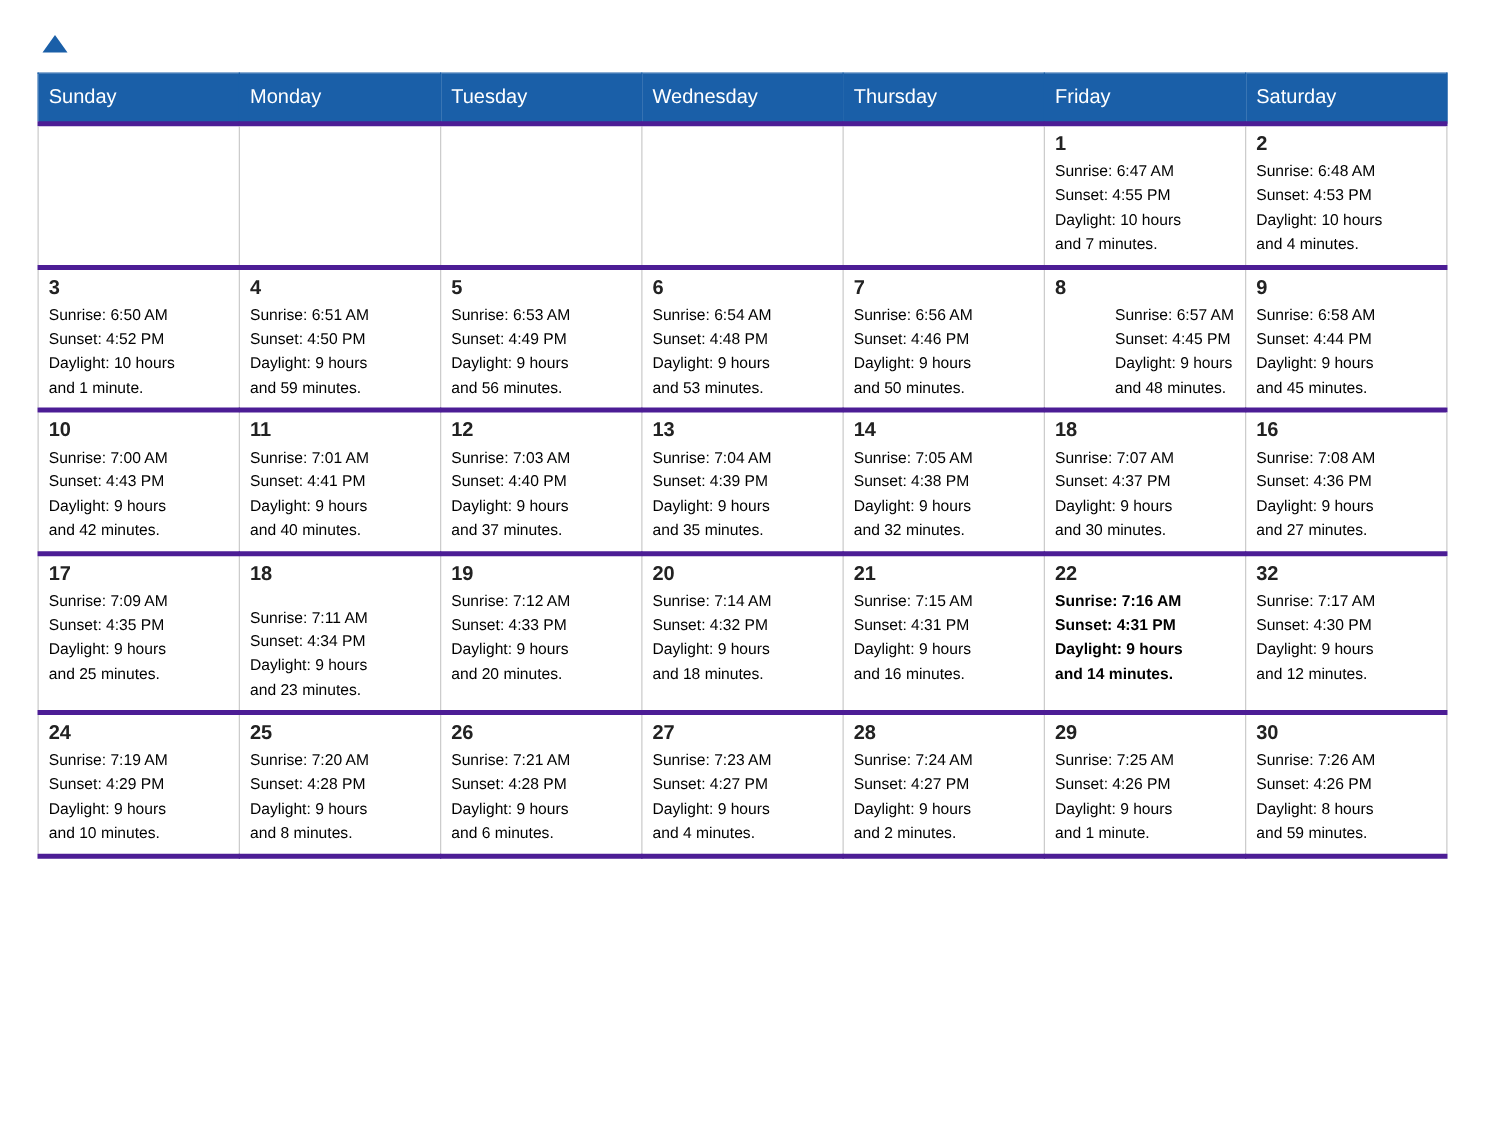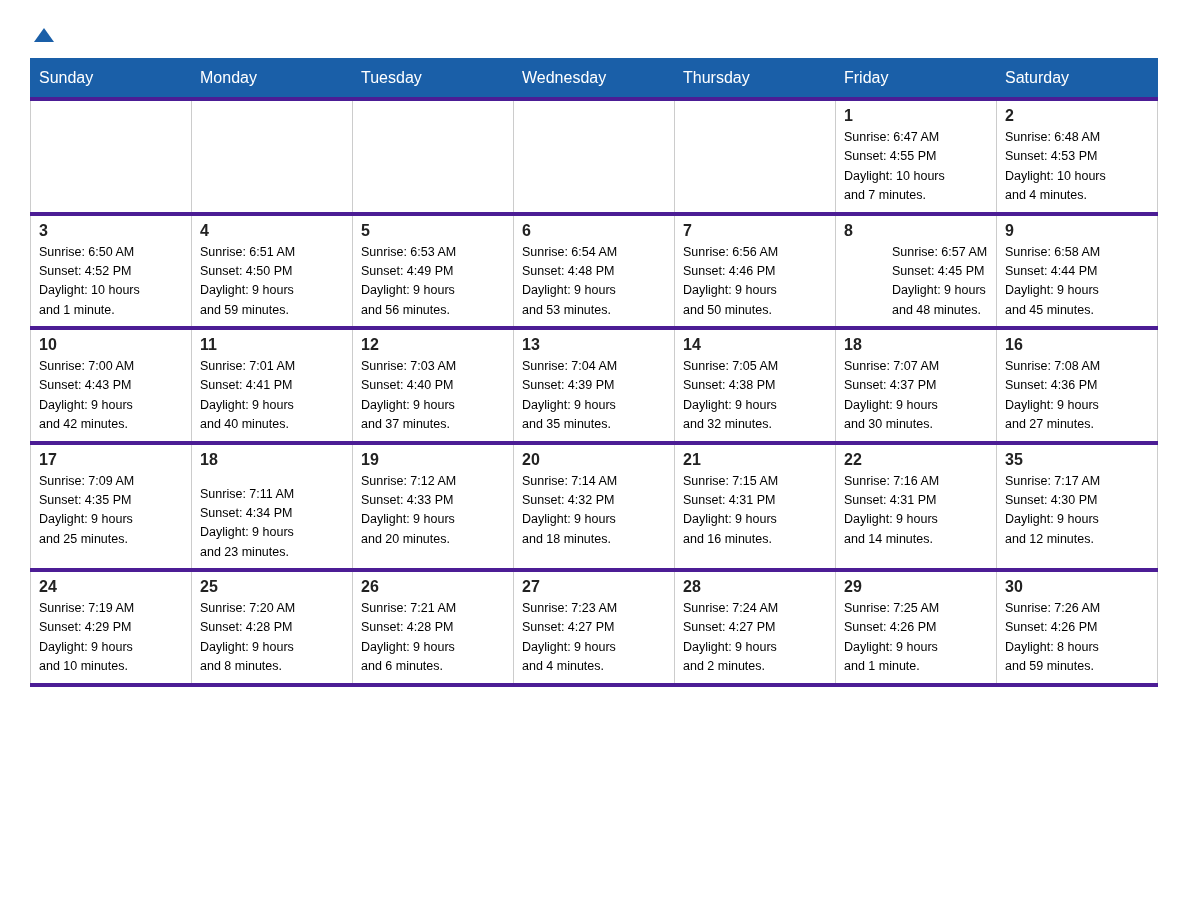--- a/index.html
+++ b/index.html
@@ -273,27 +273,27 @@
         </td>
         <td>
           <span class="day-number">21</span>
           <div class="day-info" style="white-space: pre-line;">Sunrise: 7:15 AM
 Sunset: 4:31 PM
 Daylight: 9 hours
 and 16 minutes.</div>
         </td>
         <td>
           <span class="day-number">22</span>
-          <div class="day-info" style="white-space: pre-line;">Sunrise: 7:16 AM
+          <div class="day-info" style="white-space: pre-line; font-weight: bold;">Sunrise: 7:16 AM
 Sunset: 4:31 PM
 Daylight: 9 hours
 and 14 minutes.</div>
         </td>
         <td>
-          <span class="day-number">35</span>
+          <span class="day-number">32</span>
           <div class="day-info" style="white-space: pre-line;">Sunrise: 7:17 AM
 Sunset: 4:30 PM
 Daylight: 9 hours
 and 12 minutes.</div>
         </td>
       </tr>
       <tr>
         <td>
           <span class="day-number">24</span>
           <div class="day-info" style="white-space: pre-line;">Sunrise: 7:19 AM

